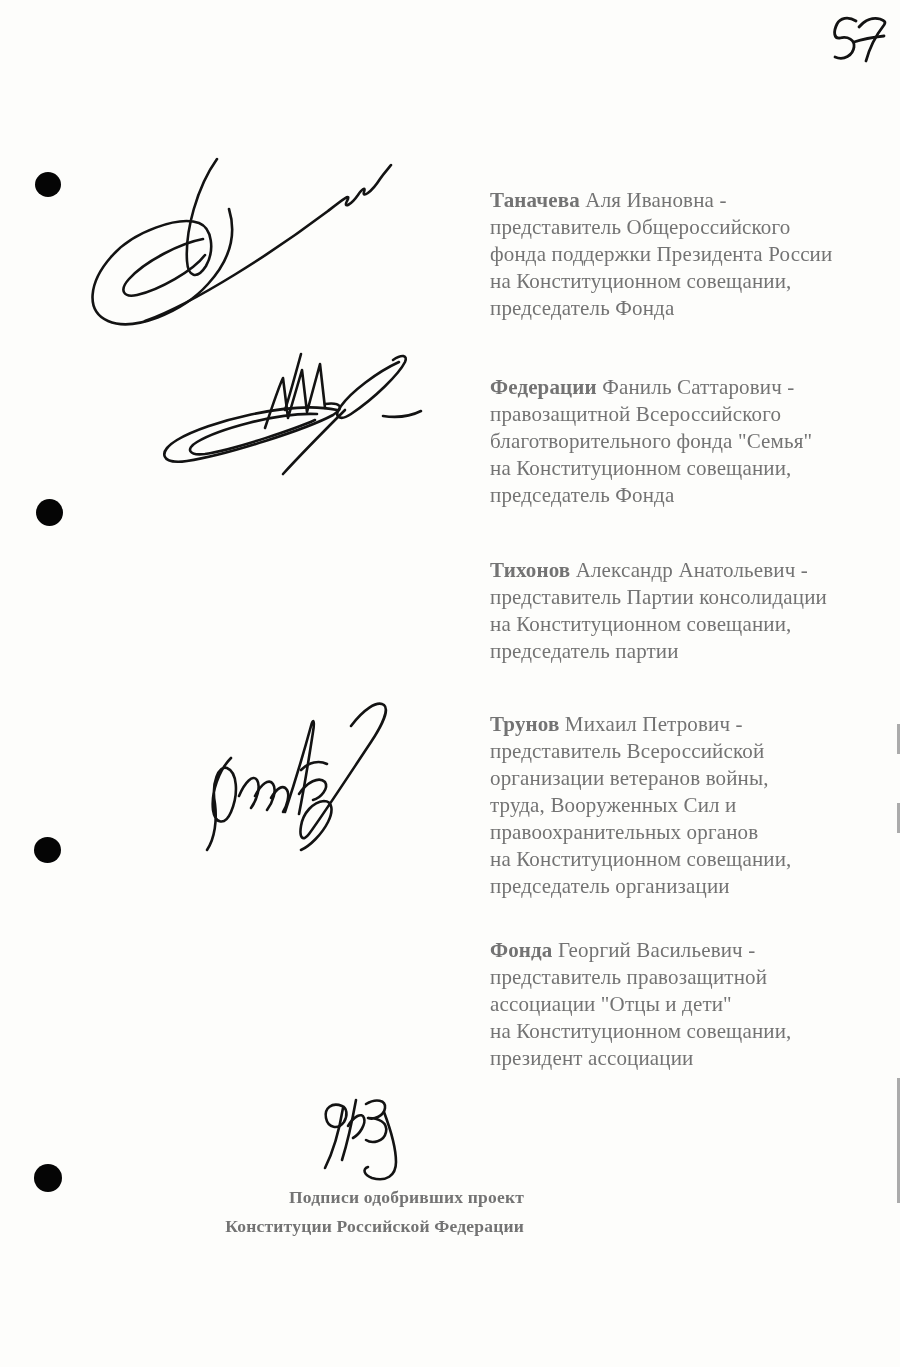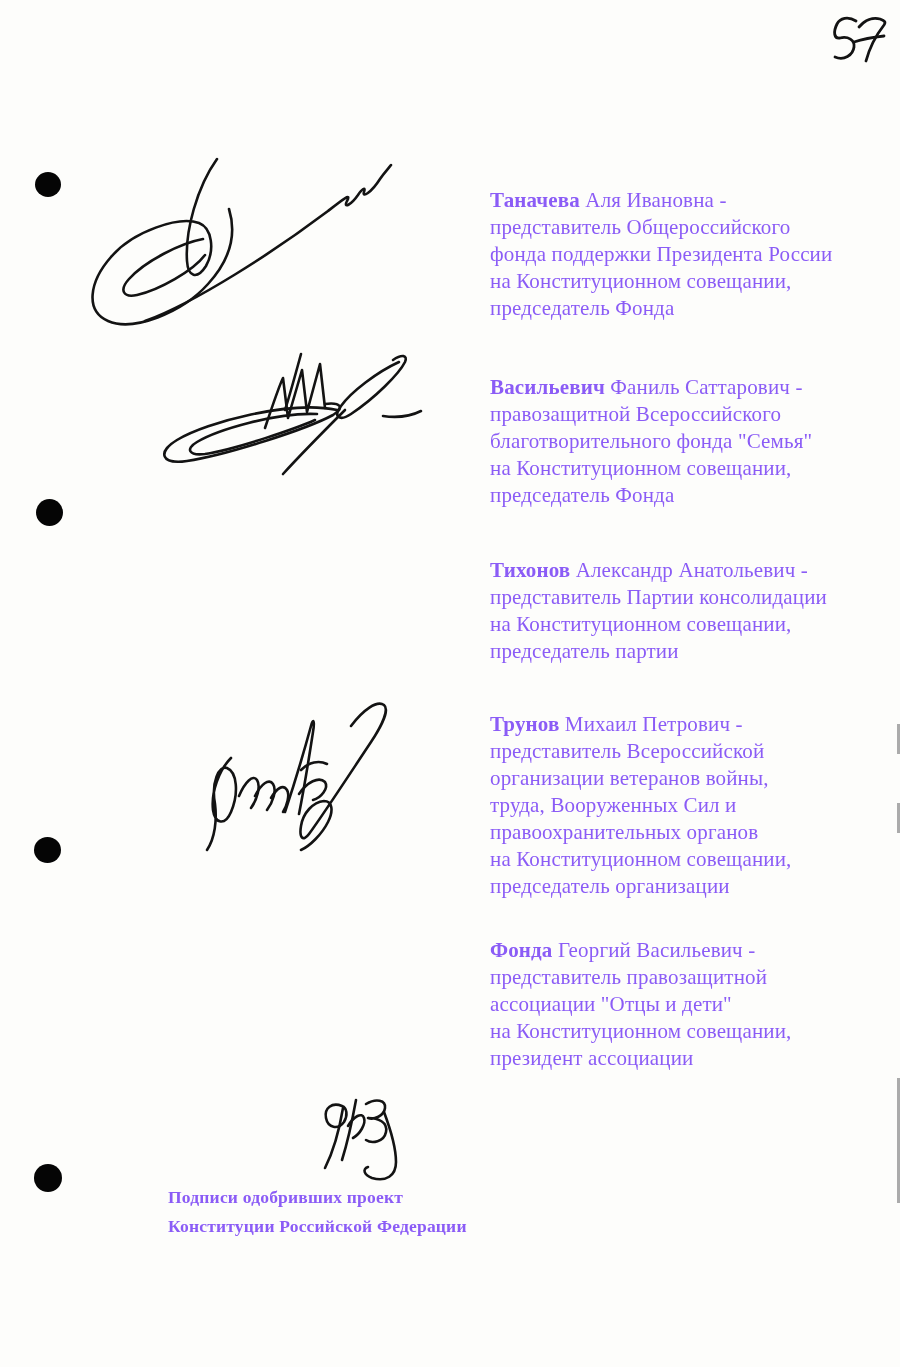--- a/index.html
+++ b/index.html
@@ -3,37 +3,37 @@
 <meta charset="utf-8">
 <style>
   html,body { margin:0; padding:0; background:#e8e8e6; }
   .page {
     position:relative;
     width:900px; height:1367px;
     margin:0 auto;
     background:#fdfdfb;
     overflow:hidden;
     font-family:"Liberation Serif", serif;
-    color:#8b5cf6;
+    color:#737373;
   }
   .entry {
     position:absolute;
     left:490px;
     width:400px;
     font-size:21px;
     line-height:27px;
     white-space:pre-line;
     letter-spacing:0.15px;
   }
   .entry b { font-weight:bold; }
   .caption {
     position:absolute;
     left:168px; top:1183px;
     width:356px;
-    text-align:left;
+    text-align:right;
     font-weight:bold;
     font-size:17.5px;
     line-height:29px;
     white-space:pre-line;
     letter-spacing:0.2px;
   }
   .dot {
     position:absolute;
     background:#050505;
     border-radius:50%;
@@ -108,21 +108,21 @@
 
   <div class="entry" style="top:160px;">
     <b>Таначева</b><span> Аля Ивановна  -
 представитель Общероссийского
 фонда поддержки Президента России
 на Конституционном совещании,
 председатель Фонда</span>
   </div>
 
   <div class="entry" style="top:347px;">
-    <b>Васильевич</b><span> Фаниль Саттарович -
+    <b>Федерации</b><span> Фаниль Саттарович -
 правозащитной Всероссийского
 благотворительного фонда "Семья"
 на Конституционном совещании,
 председатель Фонда</span>
   </div>
 
   <div class="entry" style="top:530px;">
     <b>Тихонов</b><span> Александр Анатольевич -
 представитель Партии консолидации
 на Конституционном совещании,

